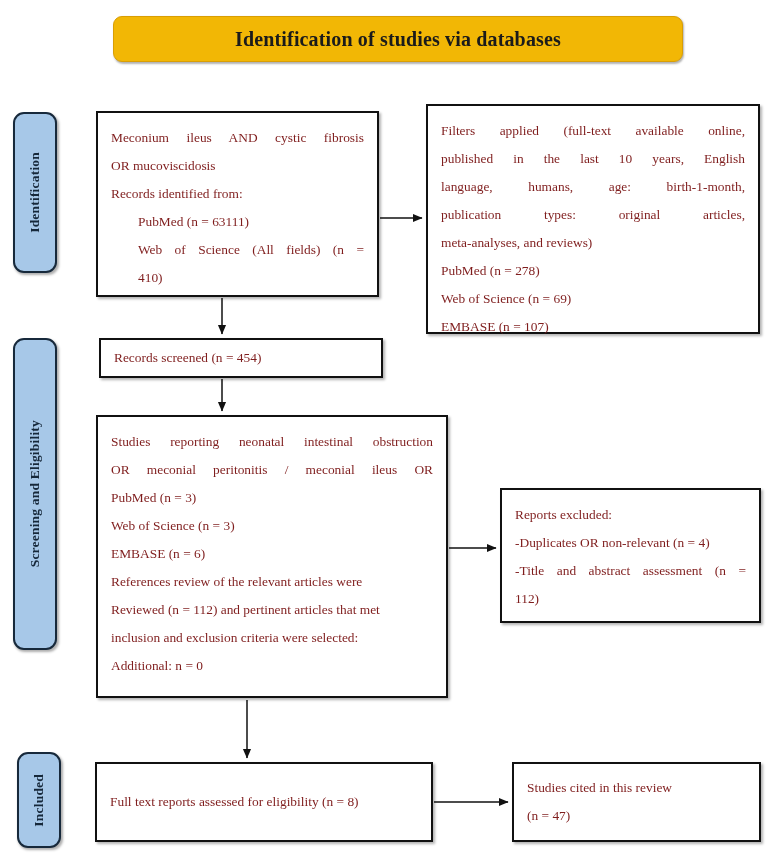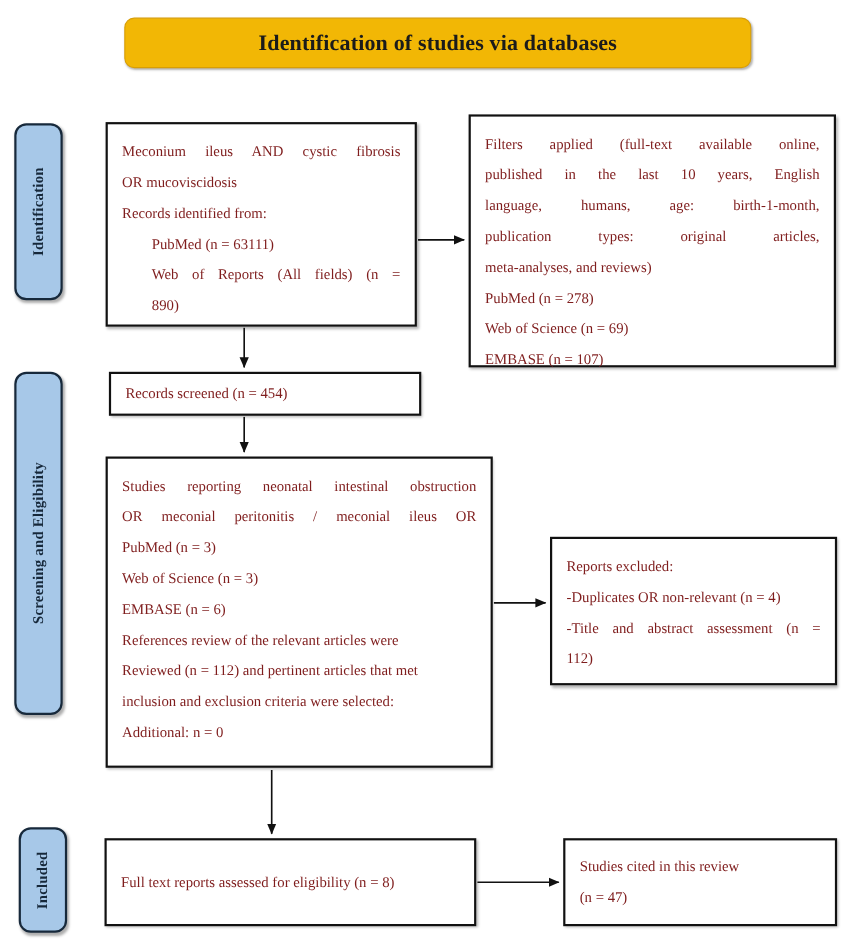--- a/index.html
+++ b/index.html
@@ -133,22 +133,22 @@
 
   <div class="stage-tab" id="tab-included">
     <span class="vtext">Included</span>
   </div>
 
   <div class="box" id="box-records-identified">
     <p class="just">Meconium ileus AND cystic fibrosis</p>
     <p>OR mucoviscidosis</p>
     <p>Records identified from:</p>
     <p class="indent">PubMed (n = 63111)</p>
-    <p class="indent just">Web of Reports (All fields) (n =</p>
-    <p class="indent">890)</p>
+    <p class="indent just">Web of Science (All fields) (n =</p>
+    <p class="indent">410)</p>
   </div>
 
   <div class="box" id="box-filters">
     <p class="just">Filters applied (full-text available online,</p>
     <p class="just">published in the last 10 years, English</p>
     <p class="just">language,      humans,  age: birth-1-month,</p>
     <p class="just">publication    types:    original         articles,</p>
     <p>meta-analyses, and reviews)</p>
     <p>PubMed (n = 278)</p>
     <p>Web of Science (n = 69)</p>

